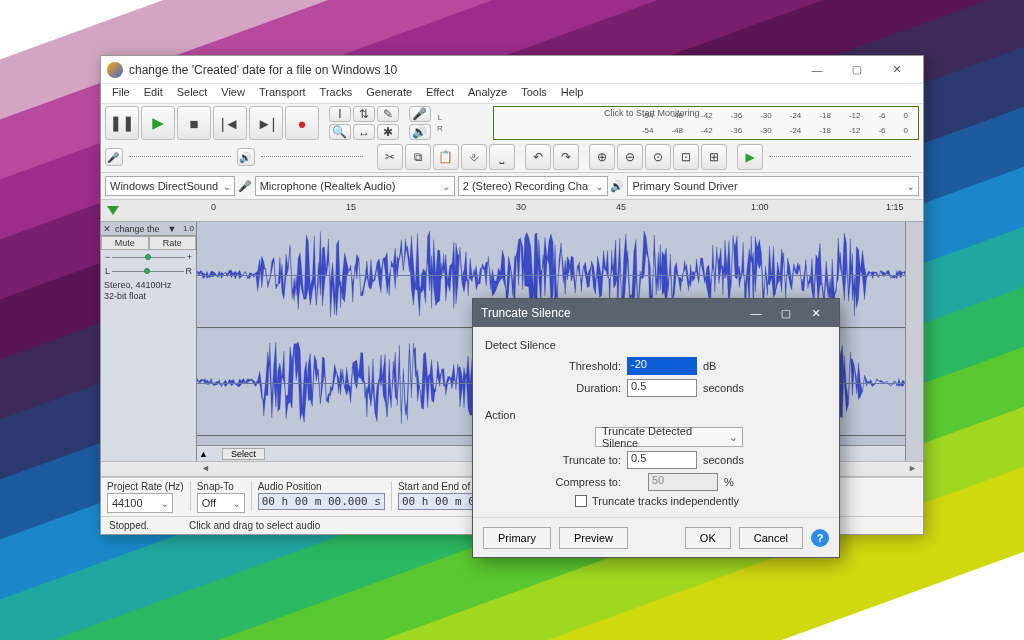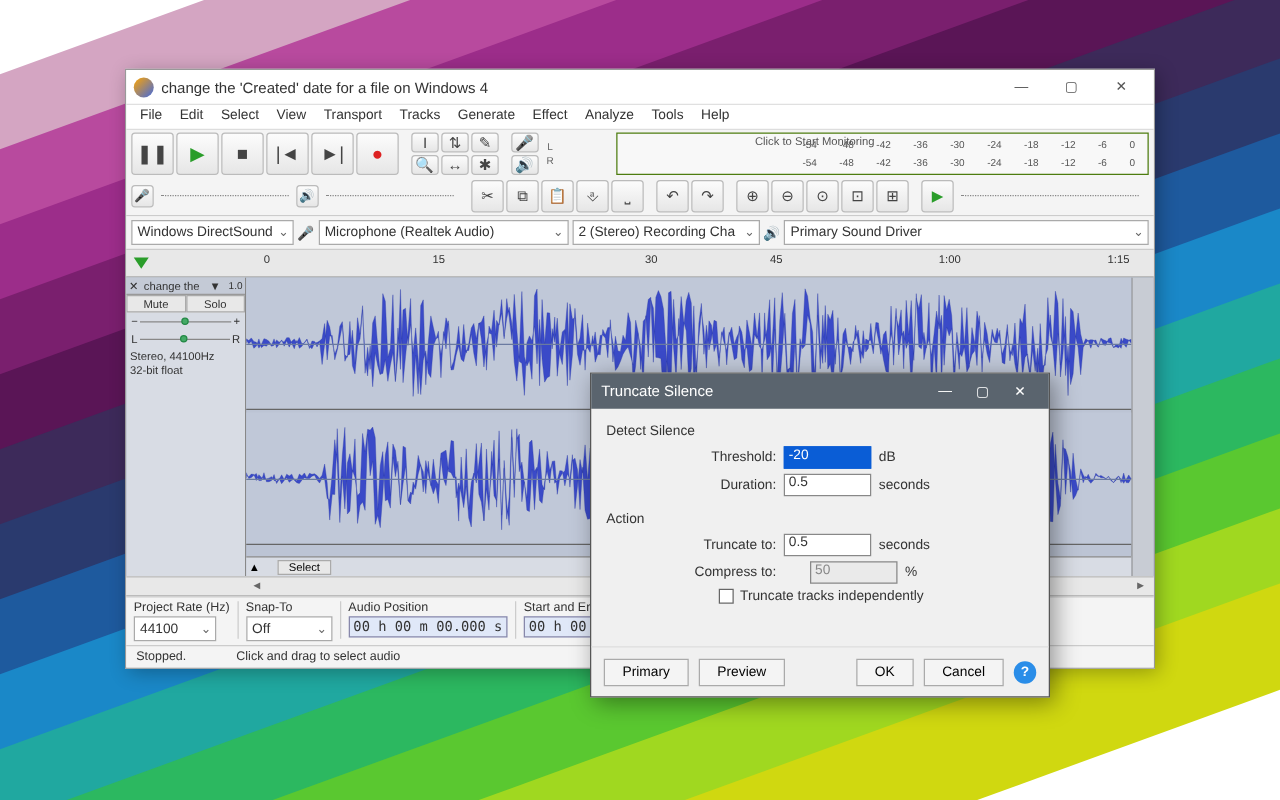--- a/index.html
+++ b/index.html
@@ -96,21 +96,21 @@
     <div class="stripe" style="background: rgb(32, 168, 160); top: 420px;"></div>
     <div class="stripe" style="background: rgb(44, 184, 96); top: 480px;"></div>
     <div class="stripe" style="background: rgb(90, 200, 48); top: 540px;"></div>
     <div class="stripe" style="background: rgb(160, 216, 32); top: 600px;"></div>
     <div class="stripe" style="background: rgb(208, 216, 16); top: 660px;"></div>
   </div>
 
 <div class="win">
   <div class="titlebar">
     <div class="app-icon"></div>
-    <div class="title-text">change the 'Created' date for a file on Windows 4</div>
+    <div class="title-text">change the 'Created' date for a file on Windows 10</div>
     <div class="winbtns">
       <div class="winbtn">—</div>
       <div class="winbtn">▢</div>
       <div class="winbtn">✕</div>
     </div>
   </div>
   <div class="menubar" id="menubar">
       <div class="menu-item">File</div>
       <div class="menu-item">Edit</div>
       <div class="menu-item">Select</div>
@@ -226,21 +226,21 @@
   <div class="tracks">
     <div class="trackpanel">
       <div class="tp-head">
         <div class="tp-x">✕</div>
         <div class="tp-name">change the</div>
         <div class="tp-dd">▼</div>
         <div style="width:18px;font-size:8px;text-align:right;padding-right:2px">1.0</div>
       </div>
       <div class="tp-btns">
         <div>Mute</div>
-        <div>Solo</div>
+        <div>Rate</div>
       </div>
       <div class="tp-slider">
         <span>−</span>
           <div class="tp-line">
             <div class="tp-knob"></div>
           </div>
           <span>+</span>
       </div>
       <div class="tp-slider">
         <span>L</span>
@@ -276,21 +276,21 @@
   </div>
   <div class="hscroll"></div>
   <div class="bottombar">
     <div class="bgroup">
       <div class="lbl">Project Rate (Hz)</div>
       <div class="combo" style="width:66px">44100</div>
     </div>
     <div class="bsep"></div>
     <div class="bgroup">
       <div class="lbl">Snap-To</div>
-      <div class="combo" style="width:69px">Off</div>
+      <div class="combo" style="width:48px">Off</div>
     </div>
     <div class="bsep"></div>
     <div class="bgroup">
       <div class="lbl">Audio Position</div>
       <div class="timebox">00 h 00 m 00.000 s</div>
     </div>
     <div class="bsep"></div>
     <div class="bgroup">
       <div class="lbl">Start and End of Sel</div>
       <div class="timebox">00 h 00 m 00.000 s</div>
@@ -315,20 +315,23 @@
       <div class="lab">Threshold:</div>
       <div class="dlg-input sel">-20</div>
       <div>dB</div>
     </div>
     <div class="dlg-row">
       <div class="lab">Duration:</div>
       <div class="dlg-input">0.5</div>
       <div>seconds</div>
     </div>
     <div class="dlg-group-lbl" style="margin-top:12px">Action</div>
+    <div class="dlg-row" style="margin-left:110px">
+      <div class="dlg-combo">Truncate Detected Silence</div>
+    </div>
     <div class="dlg-row">
       <div class="lab">Truncate to:</div>
       <div class="dlg-input">0.5</div>
       <div>seconds</div>
     </div>
     <div class="dlg-row">
       <div class="lab">Compress to:</div>
       <div class="dlg-input dis">50</div>
       <div>%</div>
     </div>

